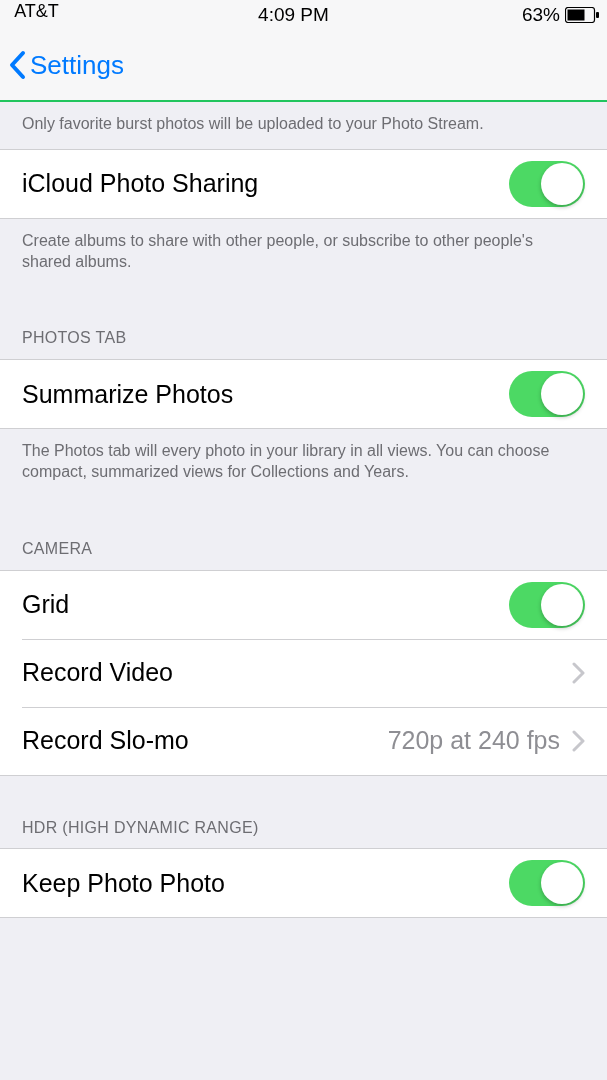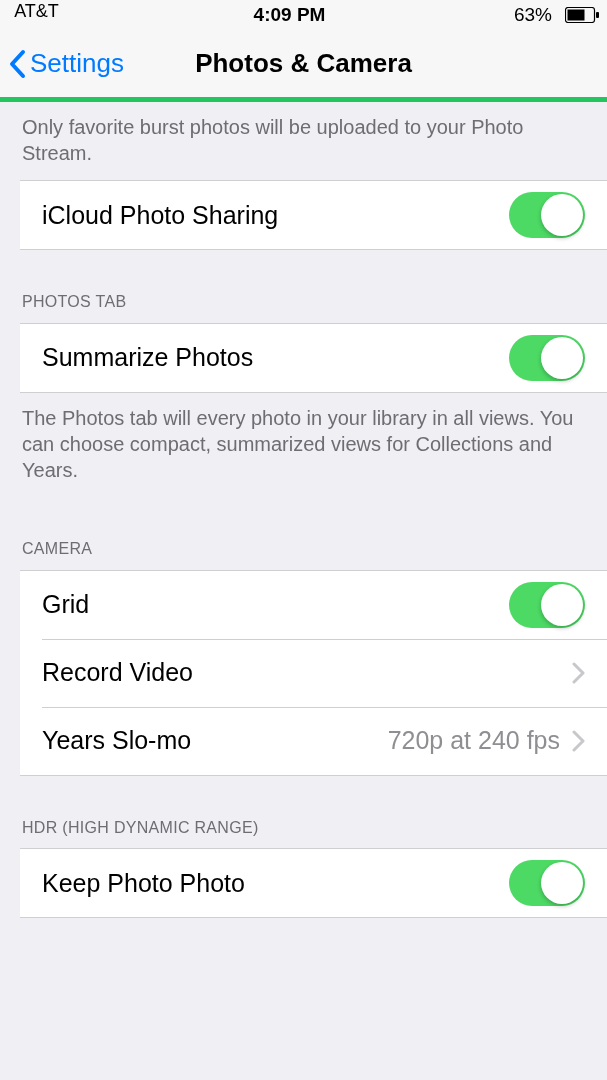--- a/index.html
+++ b/index.html
@@ -24,30 +24,30 @@
       font-weight: 400;
       color: #000;
       background: #f7f7f8;
     }
     .status-left { display: flex; align-items: center; gap: 6px; flex-direction: column; }
     .signal-dots { display: flex; gap: 3px; align-items: center; }
     .dot { width: 9px; height: 9px; border-radius: 50%; border: 1.2px solid #000; }
     .dot.filled { background: #000; }
     .carrier { font-size: 18px; }
     .wifi { display: inline-flex; }
-    .status-center { font-weight: 700; font-size: 19px; }
-    .status-right { display: flex; align-items: center; gap: 13px; }
+    .status-center { font-weight: 400; font-size: 19px; }
+    .status-right { display: flex; align-items: center; gap: 5px; }
     .battery { display: inline-flex; align-items: center; }
 
     
     .nav-header {
       height: 72px;
       width: 100%;
       background: #f7f7f8;
-      border-bottom: 5px solid #22c55e;
+      border-bottom: 2px solid #22c55e;
       display: flex;
       align-items: center;
       position: relative;
     }
     .back-btn {
       display: flex;
       align-items: center;
       color: #007aff;
       font-size: 26px;
       padding-left: 8px;
@@ -61,38 +61,37 @@
       font-size: 26px;
       font-weight: 600;
       color: #000;
     }
 
     
     .content { width: 100%; }
 
     .footer-text, .header-text {
       color: #6d6d72;
-      font-size: 20px;
+      font-size: 16px;
       line-height: 1.3;
       padding: 12px 22px 14px 22px;
     }
     .header-text {
       padding-top: 42px;
       padding-bottom: 10px;
       text-transform: none;
       letter-spacing: 0.3px;
       font-size: 16px;
     }
     .header-text.uc { text-transform: uppercase; }
 
     .group {
       background: #fff;
       border-top: 1px solid #cfcfd2;
       border-bottom: 1px solid #cfcfd2;
-      margin-left: 20px;
     }
     .row {
       display: flex;
       align-items: center;
       justify-content: space-between;
       min-height: 68px;
       padding: 0 22px;
       font-size: 25px;
       color: #000;
       position: relative;
@@ -166,35 +165,35 @@
 
 <div class="nav-header">
   <div class="back-btn">
     <span class="back-chevron">
       <svg width="18" height="30" viewBox="0 0 18 30">
         <polyline points="15,3 4,15 15,27" fill="none" stroke="#007aff" stroke-width="4" stroke-linecap="round" stroke-linejoin="round"></polyline>
       </svg>
     </span>
     <span>Settings</span>
   </div>
-  <div class="nav-title">Photos &amp; Camera</div>
 </div>
 
 <div class="content">
 
   <div class="footer-text">Only favorite burst photos will be uploaded to your Photo Stream.</div>
 
   <div class="group">
     <div class="row">
       <span class="label">iCloud Photo Sharing</span>
       <span class="toggle">
           <span class="knob"></span>
         </span>
     </div>
   </div>
+  <div class="footer-text">Create albums to share with other people, or subscribe to other people's shared albums.</div>
 
   <div class="header-text uc">PHOTOS TAB</div>
   <div class="group">
     <div class="row">
       <span class="label">Summarize Photos</span>
       <span class="toggle">
           <span class="knob"></span>
         </span>
     </div>
   </div>
@@ -210,21 +209,21 @@
     </div>
     <div class="row">
       <span class="label">Record Video</span>
       <span class="chevron">
         <svg width="13" height="22" viewBox="0 0 13 22">
             <polyline points="2,2 11,11 2,20" fill="none" stroke="#c7c7cc" stroke-width="3" stroke-linecap="round" stroke-linejoin="round"></polyline>
           </svg>
       </span>
     </div>
     <div class="row">
-      <span class="label">Years Slo-mo</span>
+      <span class="label">Record Slo-mo</span>
       <span class="value">720p at 240 fps</span>
       <span class="chevron">
         <svg width="13" height="22" viewBox="0 0 13 22">
             <polyline points="2,2 11,11 2,20" fill="none" stroke="#c7c7cc" stroke-width="3" stroke-linecap="round" stroke-linejoin="round"></polyline>
           </svg>
       </span>
     </div>
   </div>
 
   <div class="header-text uc">HDR (HIGH DYNAMIC RANGE)</div>

